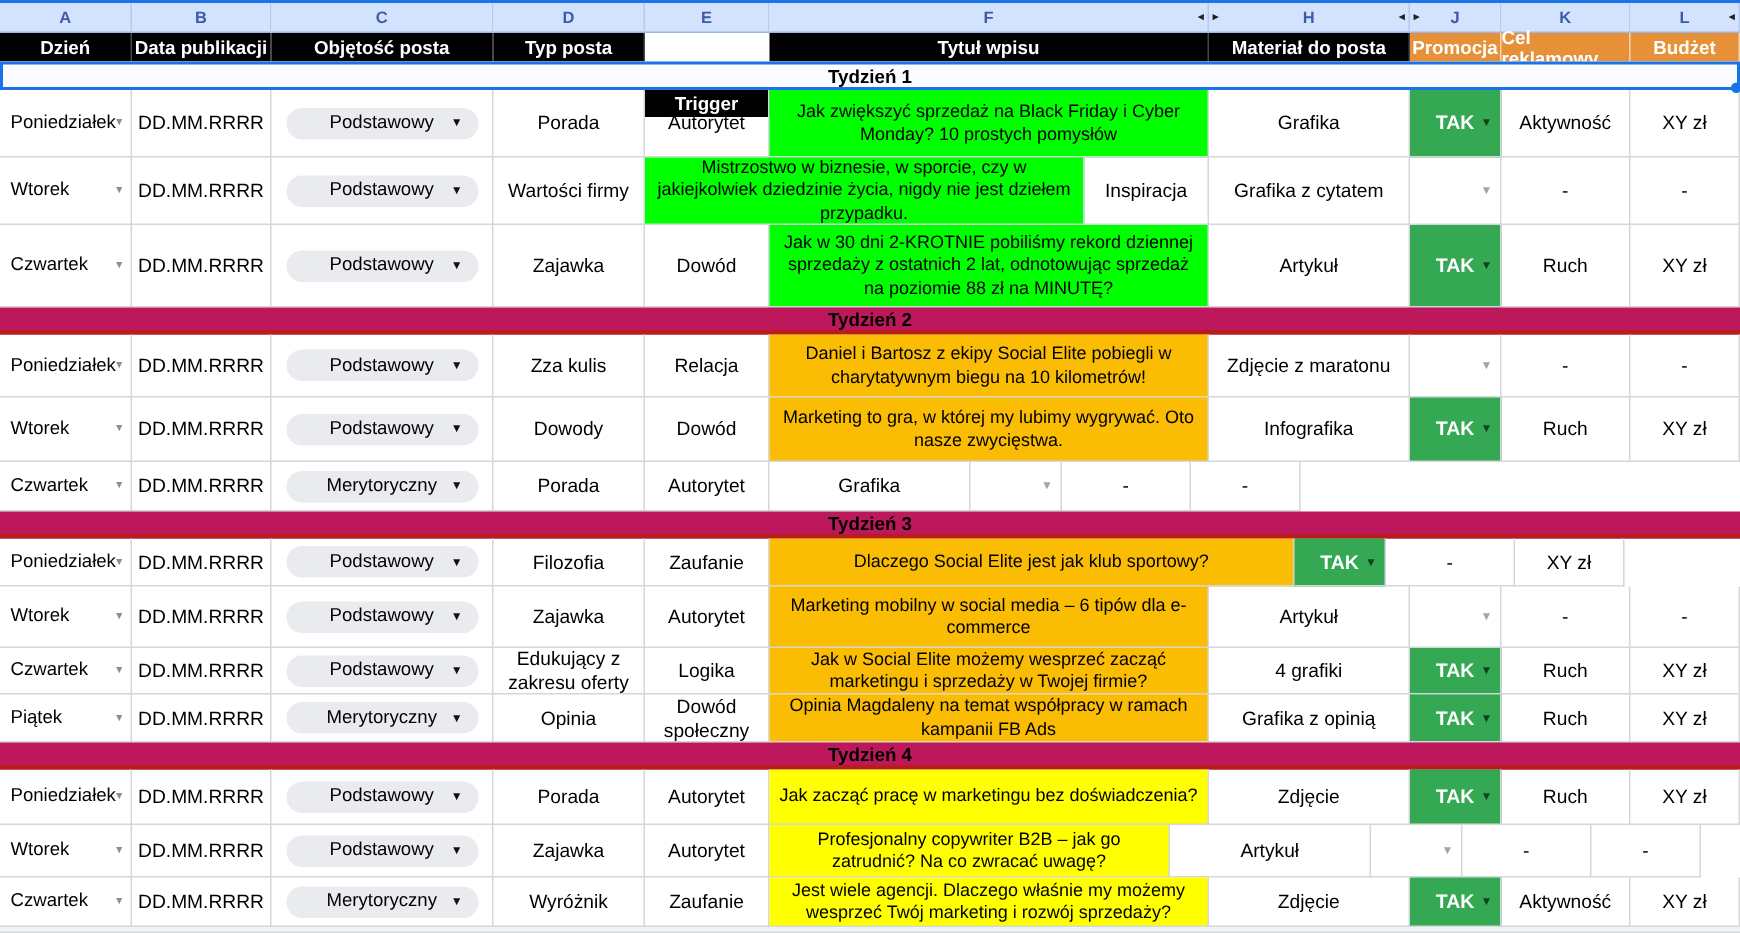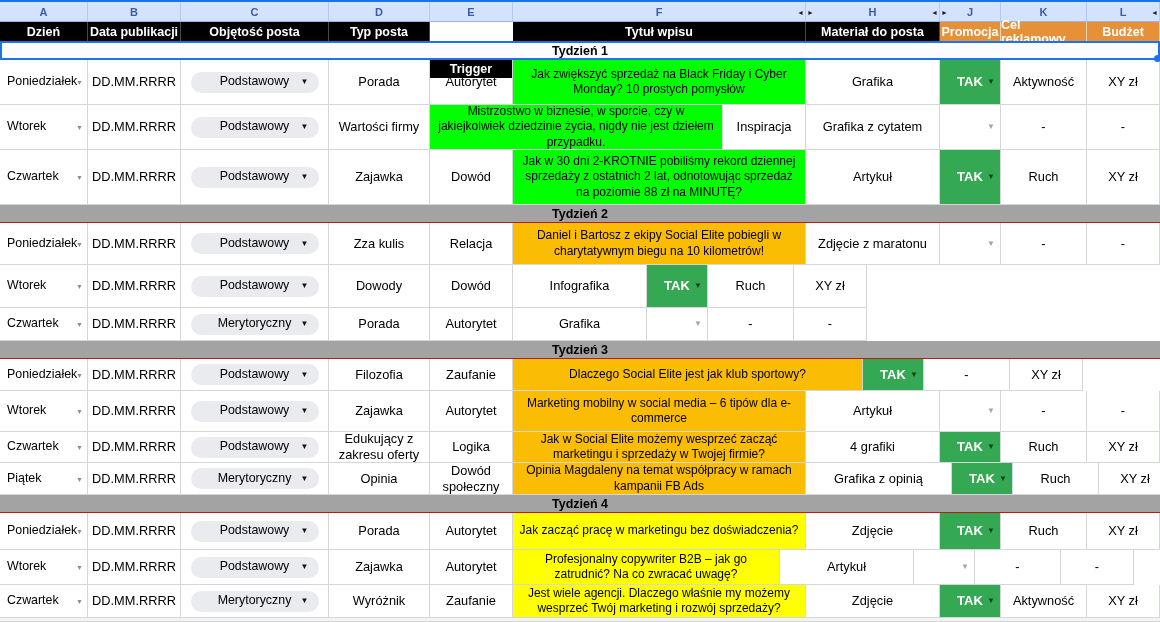--- a/index.html
+++ b/index.html
@@ -11,21 +11,21 @@
   
   .letters .c{background:#d3e3fd;border-right:1px solid #b6c9ef;border-bottom:1px solid #9db5e6;
               color:#3c5ba9;font-size:11px;font-weight:bold;}
   .hid{position:absolute;top:50%;transform:translateY(-50%);font-size:7px;color:#1f1f1f;line-height:1;}
   .hid.l{right:1px;}
   .hid.r{left:1px;}
   
   .hdr .c{background:#000;color:#fff;font-weight:bold;font-size:12.5px;border-right:1px solid rgba(255,255,255,.28);}
   .hdr .c.orange{border-right:1px solid rgba(255,255,255,.6);}
   
-  .band{box-sizing:border-box;background:#a3a3a3;border-bottom:1px solid #b91c1c;display:flex;
+  .band{box-sizing:border-box;background:#be185d;border-bottom:3px solid #b91c1c;display:flex;
         align-items:center;justify-content:center;font-weight:bold;font-size:12.5px;position:relative;}
   .band.selected{background:#fafcff;border:2px solid #1a73e8;}
   .fill-handle{position:absolute;right:-3px;bottom:-4px;width:7px;height:7px;border-radius:50%;background:#1a73e8;z-index:5;}
   
   .cell{border-right:1px solid #d4d7da;border-bottom:1px solid #d4d7da;font-size:12.8px;
         text-align:center;line-height:1.22;padding:1px 3px;}
   .day{justify-content:flex-start;padding-left:7px;font-size:12.4px;text-align:left;}
   .arrow{position:absolute;right:4px;top:50%;transform:translateY(-50%);font-size:7px;color:#8a8f94;line-height:1;}
   .chip{position:relative;background:#e9ebee;border-radius:11px;height:21px;width:128px;
         display:flex;align-items:center;justify-content:center;font-size:12.4px;}
@@ -280,20 +280,23 @@
             <span>Podstawowy</span>
             <span class="arrow">▼</span>
           </div>
         </div>
         <div class="c cell" style="width: 101px; height: 43px;">
           <span>Dowody</span>
         </div>
         <div class="c cell" style="width: 83px; height: 43px;">
           <span>Dowód</span>
         </div>
+        <div class="c cell title" style="width: 293px; height: 43px; background: rgb(251, 188, 4);">
+          <span>Marketing to gra, w której my lubimy wygrywać. Oto nasze zwycięstwa.</span>
+        </div>
         <div class="c cell" style="width: 134px; height: 43px;">
           <span>Infografika</span>
         </div>
         <div class="c cell promo filled" style="width: 61px; height: 43px; background: rgb(52, 168, 83);">
           <span>TAK</span>
           <span class="arrow">▼</span>
         </div>
         <div class="c cell" style="width: 86px; height: 43px;">
           <span>Ruch</span>
         </div>
@@ -462,21 +465,21 @@
         </div>
         <div class="c cell" style="width: 101px; height: 32px;">
           <span>Opinia</span>
         </div>
         <div class="c cell" style="width: 83px; height: 32px;">
           <span>Dowód społeczny</span>
         </div>
         <div class="c cell title" style="width: 293px; height: 32px; background: rgb(251, 188, 4);">
           <span>Opinia Magdaleny na temat współpracy w ramach kampanii FB Ads</span>
         </div>
-        <div class="c cell" style="width: 146px; height: 32px;">
+        <div class="c cell" style="width: 134px; height: 32px;">
           <span>Grafika z opinią</span>
         </div>
         <div class="c cell promo filled" style="width: 61px; height: 32px; background: rgb(52, 168, 83);">
           <span>TAK</span>
           <span class="arrow">▼</span>
         </div>
         <div class="c cell" style="width: 86px; height: 32px;">
           <span>Ruch</span>
         </div>
         <div class="c cell" style="width: 73px; height: 32px;">

